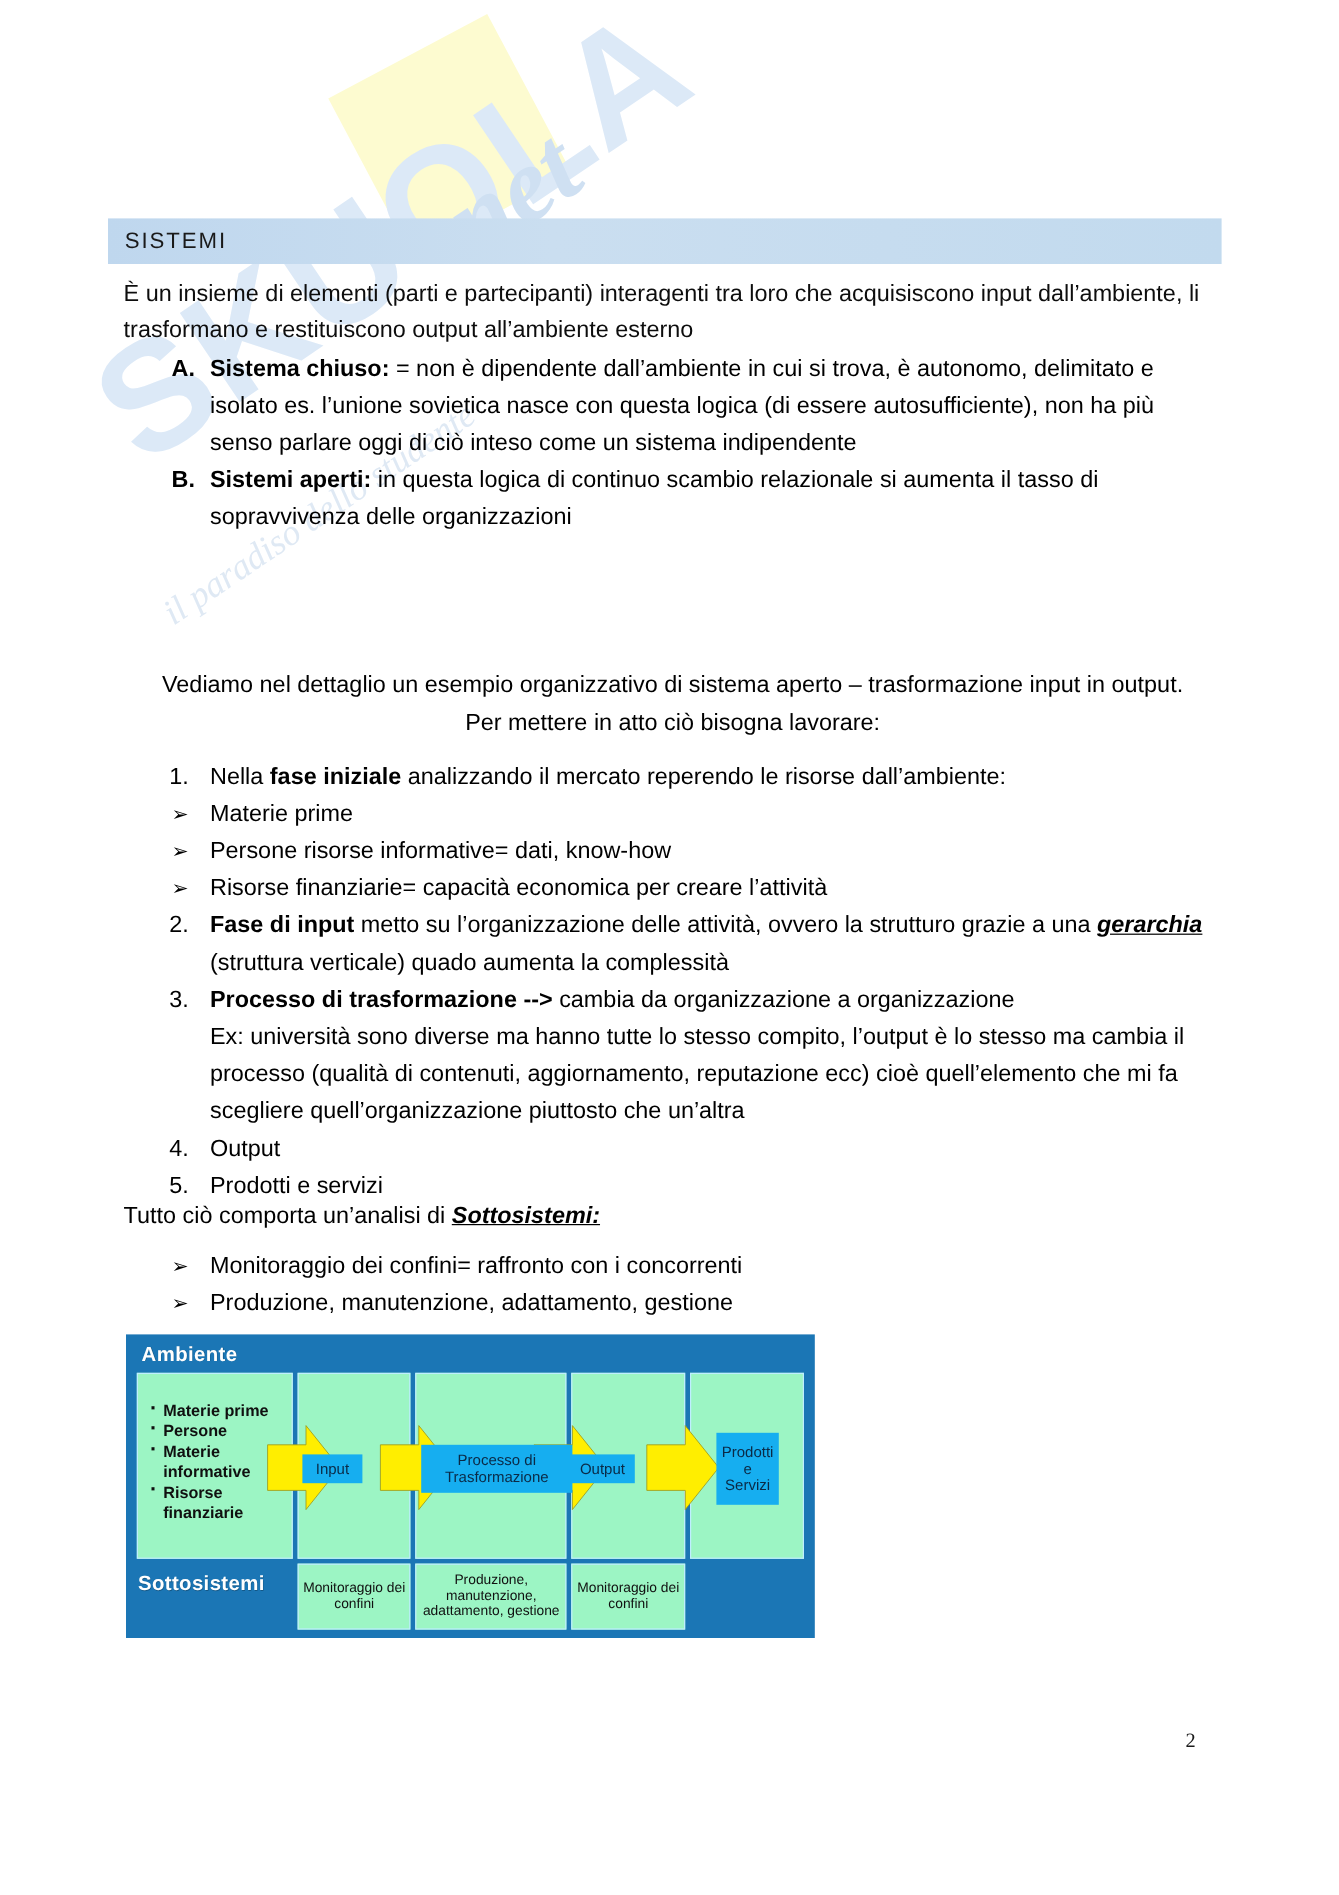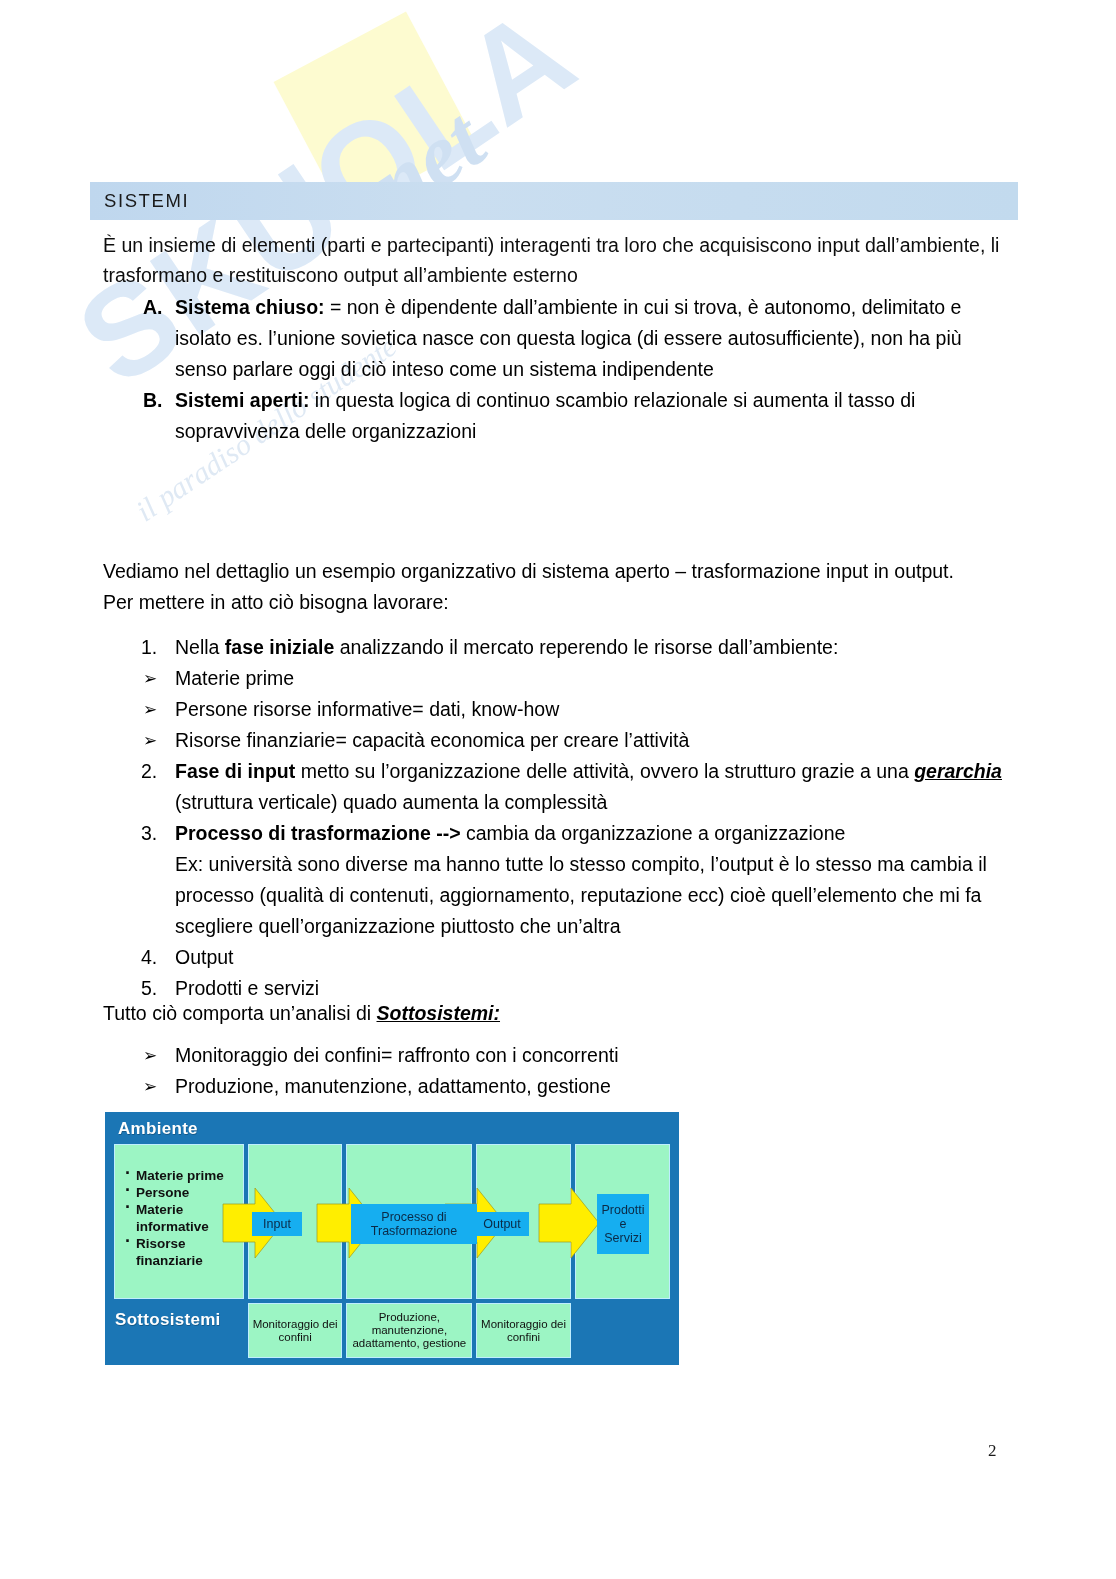--- a/index.html
+++ b/index.html
@@ -126,20 +126,21 @@
     font-weight: bold;
   }
 
   .mid-block {
     position: absolute;
     left: 103px;
     top: 556px;
     width: 915px;
     font-size: 19.5px;
     line-height: 31px;
+    text-align: center;
   }
 
   ol.num {
     position: absolute;
     left: 103px;
     top: 632px;
     width: 915px;
     margin: 0;
     padding: 0;
     list-style: none;

